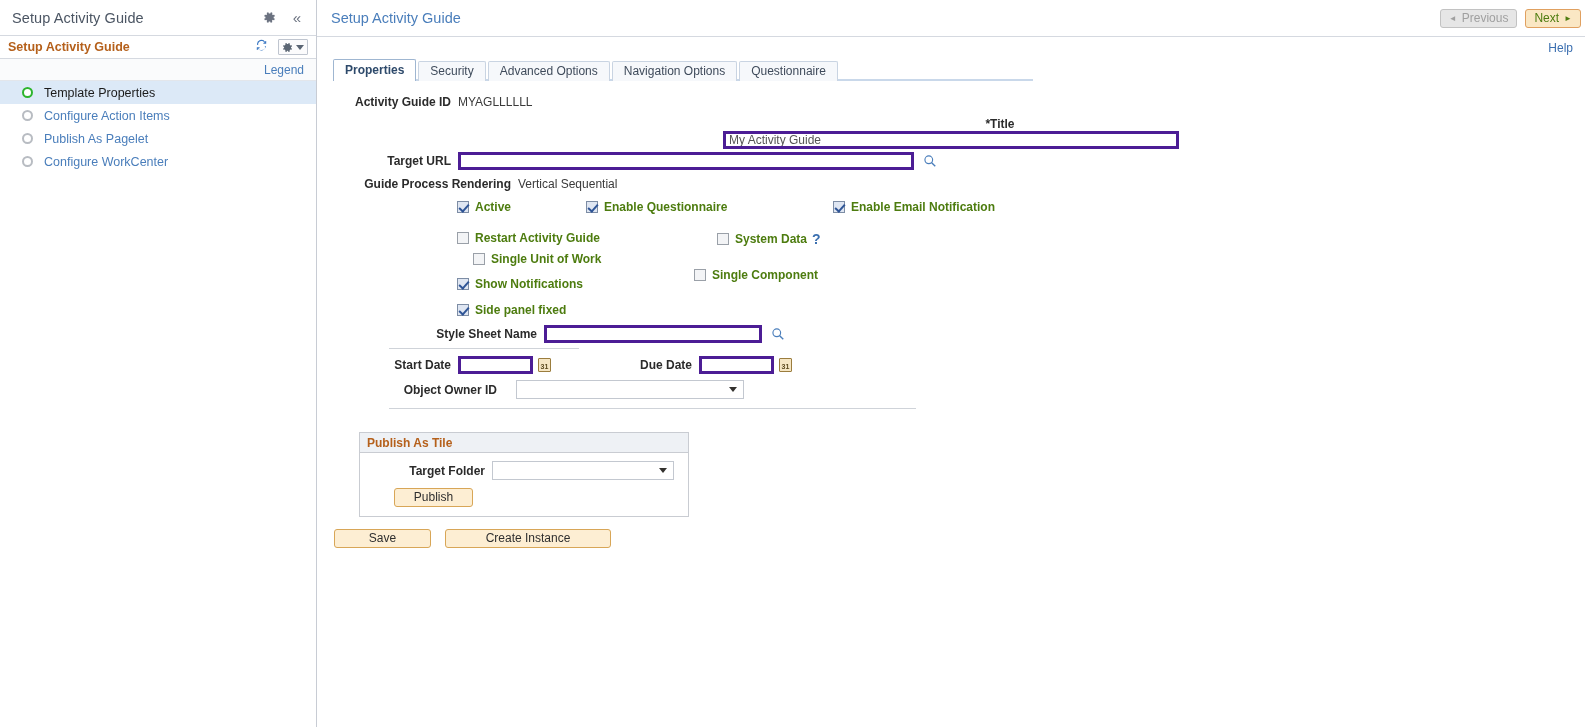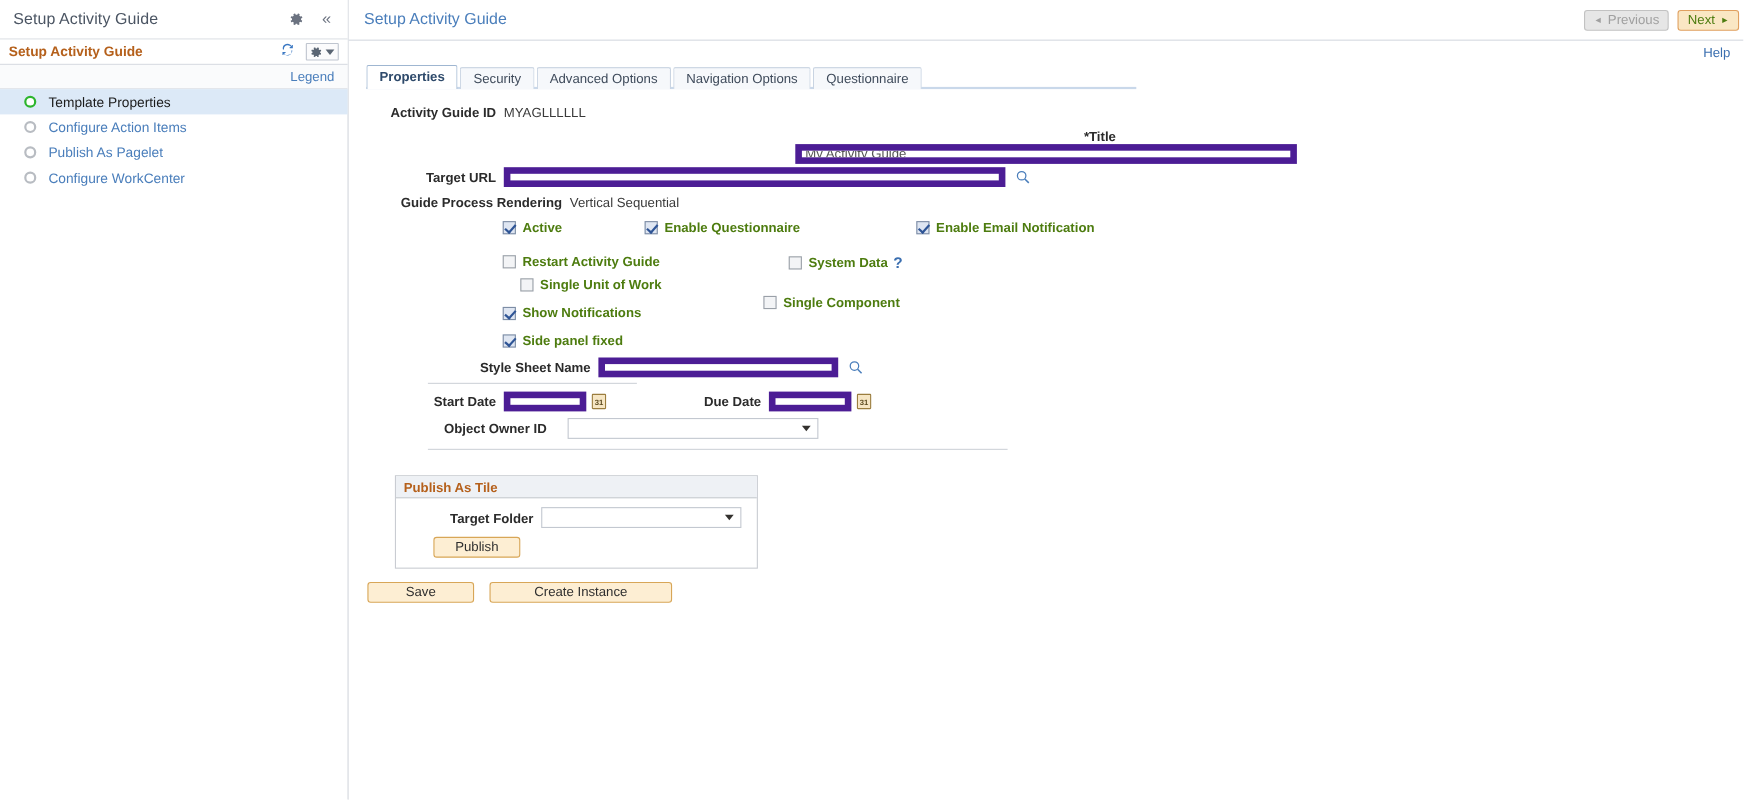--- a/index.html
+++ b/index.html
@@ -137,21 +137,21 @@
   
   .form { position: relative; margin-top: 14px; }
   .row { display: flex; align-items: center; margin-bottom: 6px; }
   .lbl-r {
     width: 141px; text-align: right; padding-right: 7px;
     font-weight: bold; font-size: 12px; color: #2b2b2b; flex: none;
   }
   .val-txt { font-size: 12px; color: #3a3a3a; }
 
   input.txt, textarea.txt {
-    border: 6px solid #4c1d95; background: #fff;
+    border: 3px solid #4c1d95; background: #fff;
     font-family: "Liberation Sans", sans-serif; font-size: 12px;
     color: #555; padding: 1px 3px; outline: none;
   }
   input.txt { height: 18px; }
   textarea.txt { resize: none; padding: 3px; }
 
   .mag { margin-left: 9px; cursor: pointer; display: inline-flex; }
 
   .cbrow { display: flex; align-items: center; margin-bottom: 5px; }
   .cb {
@@ -353,21 +353,21 @@
         <div class="cbrow" style="position:absolute; left:156px; top:0;">
           <span class="cb"></span>
           <span class="cblbl">Single Unit of Work</span>
         </div>
         <div class="cbrow" style="position:absolute; left:377px; top:16px;">
           <span class="cb"></span>
           <span class="cblbl">Single Component</span>
         </div>
       </div>
 
-      <div class="cbrow" style="margin-left:140px; margin-bottom:12px;align-items:flex-end;">
+      <div class="cbrow" style="margin-left:140px; margin-bottom:12px;">
         <span class="cb on"></span>
         <span class="cblbl">Show Notifications</span>
       </div>
 
       <div class="cbrow" style="margin-left:140px; margin-bottom:8px;">
         <span class="cb on"></span>
         <span class="cblbl">Side panel fixed</span>
       </div>
 
       <div class="row" style="margin-bottom:0px;">

